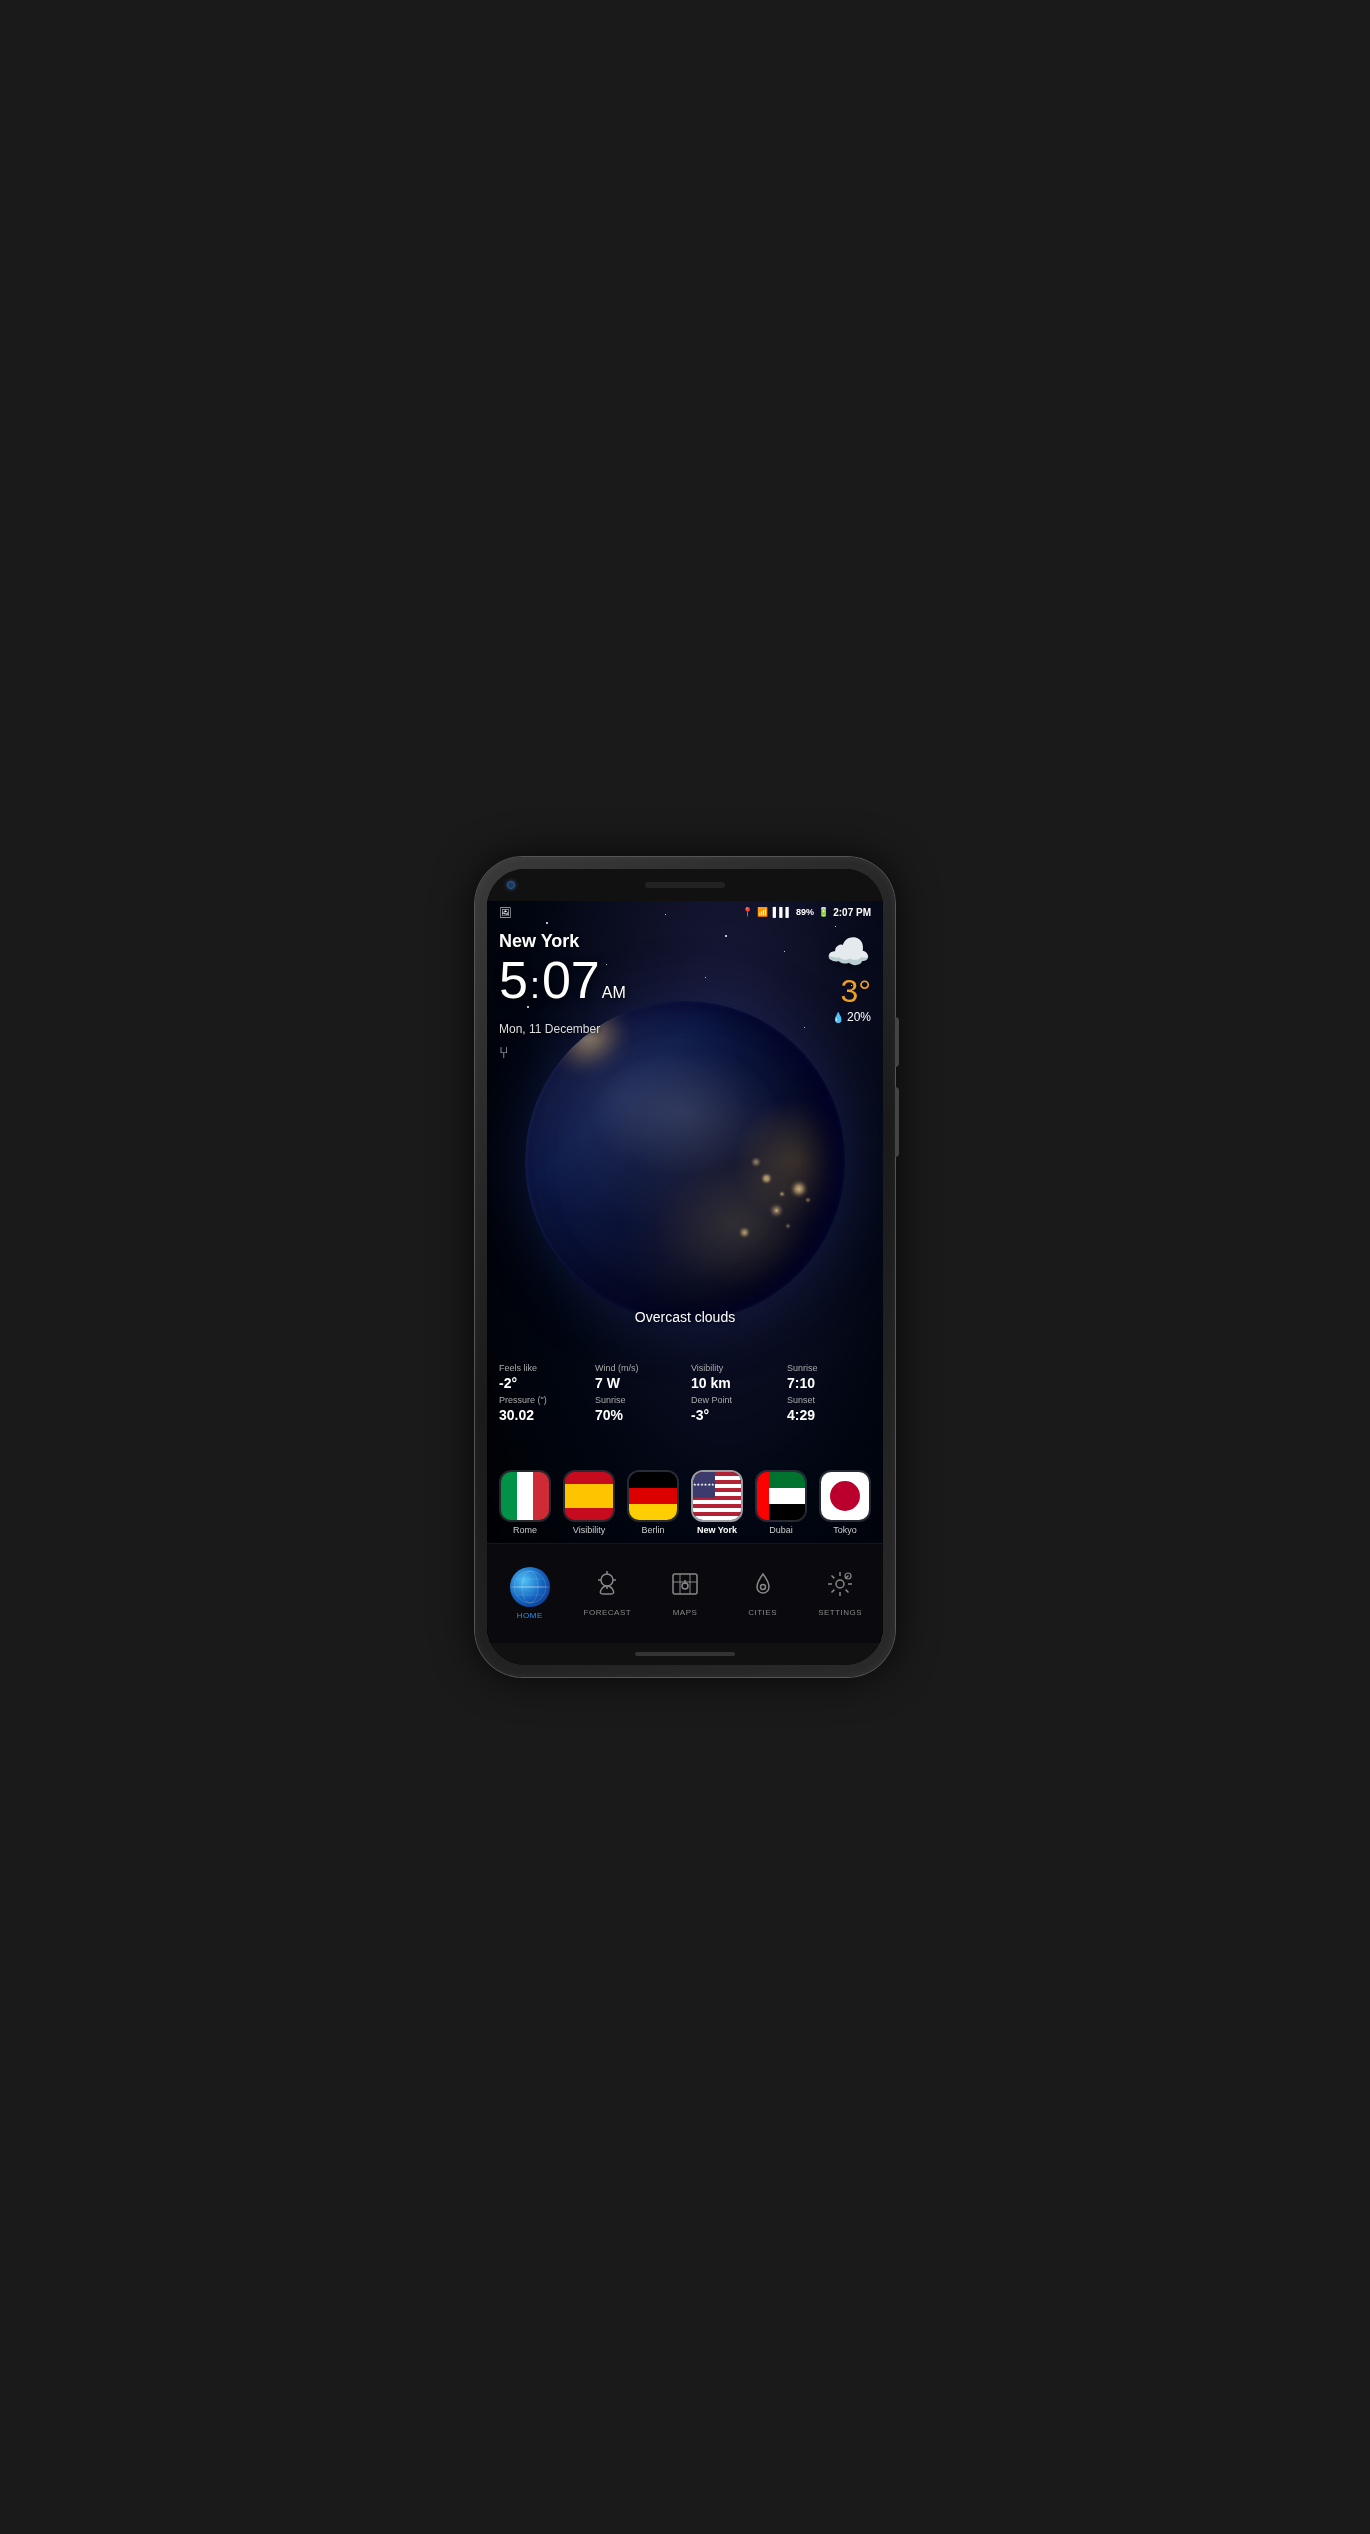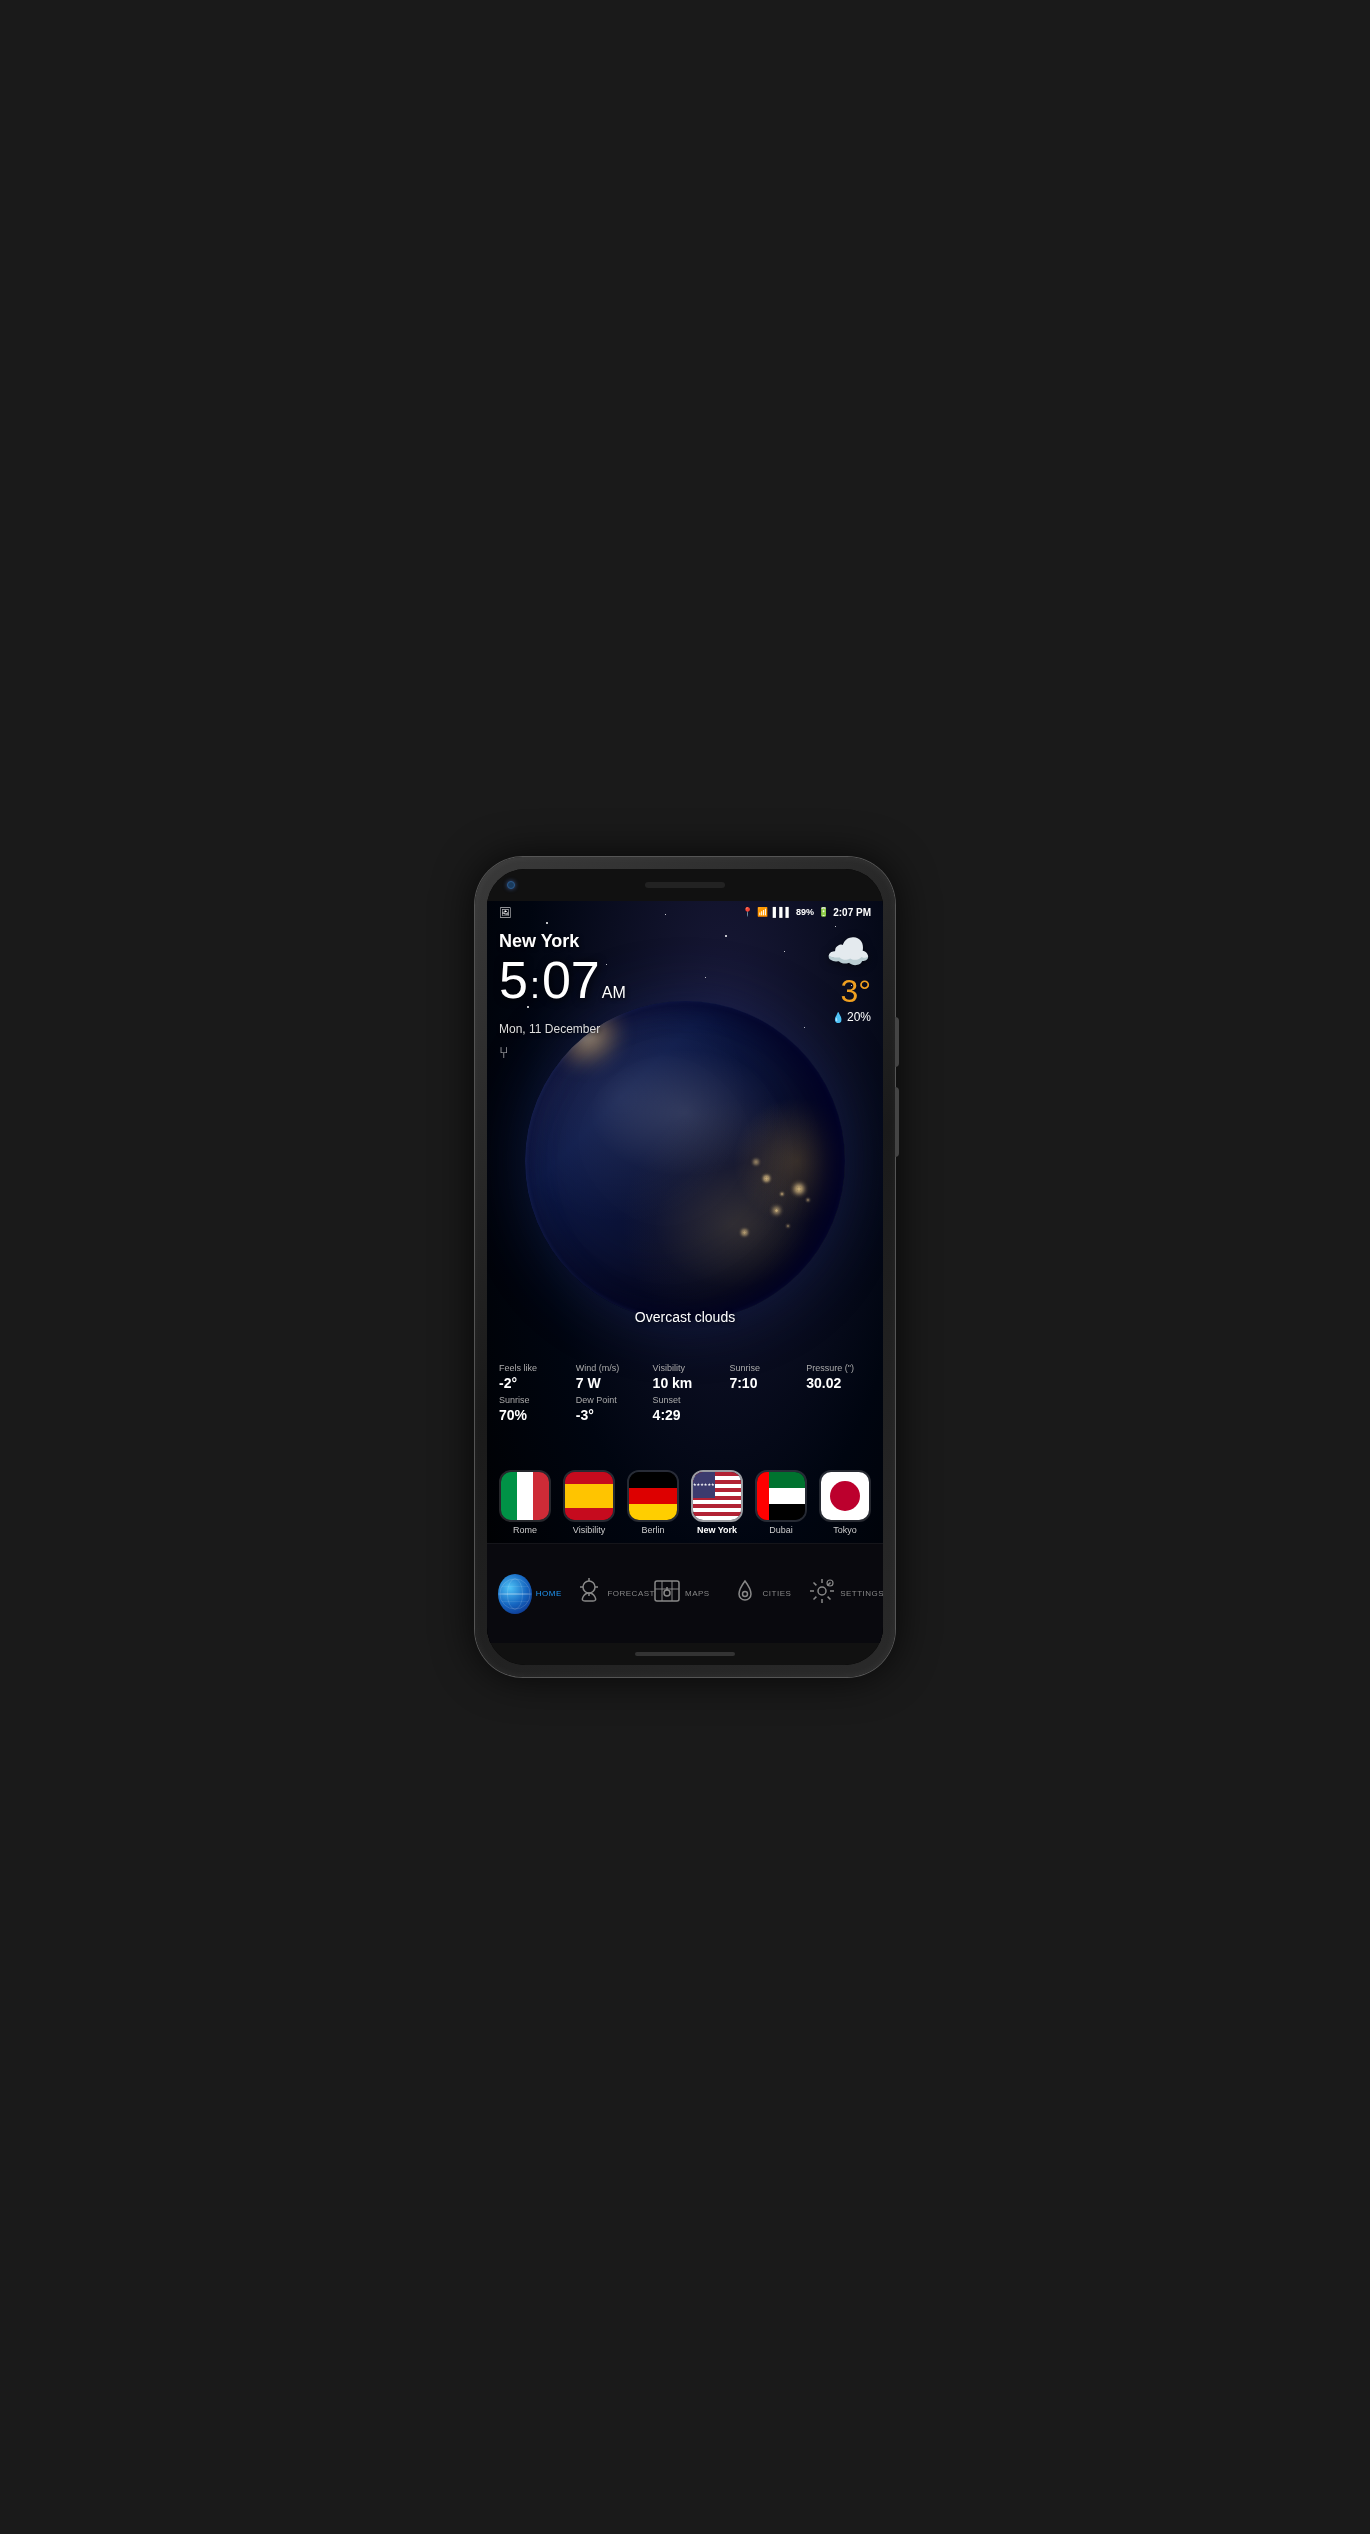--- a/index.html
+++ b/index.html
@@ -284,21 +284,21 @@
 
     
     .weather-stats {
       position: absolute;
       bottom: 220px;
       left: 0;
       right: 0;
       z-index: 10;
       padding: 0 8px;
       display: grid;
-      grid-template-columns: 1fr 1fr 1fr 1fr 1fr;
+      grid-template-columns: 1fr 1fr 1fr 1fr;
       gap: 4px;
     }
 
     .stat-item {
       color: #fff;
       text-align: left;
       padding: 0 4px;
     }
     .stat-label {
       font-size: 9px;
@@ -461,21 +461,21 @@
       height: 100px;
       display: flex;
       align-items: center;
       justify-content: space-around;
       padding: 0 4px;
       border-top: 1px solid rgba(255,255,255,0.05);
     }
 
     .nav-item {
       display: flex;
-      flex-direction: row;
+      flex-direction: column;
       align-items: center;
       gap: 4px;
       width: 64px;
     }
 
     .nav-icon {
       font-size: 22px;
       color: #888;
     }
 

